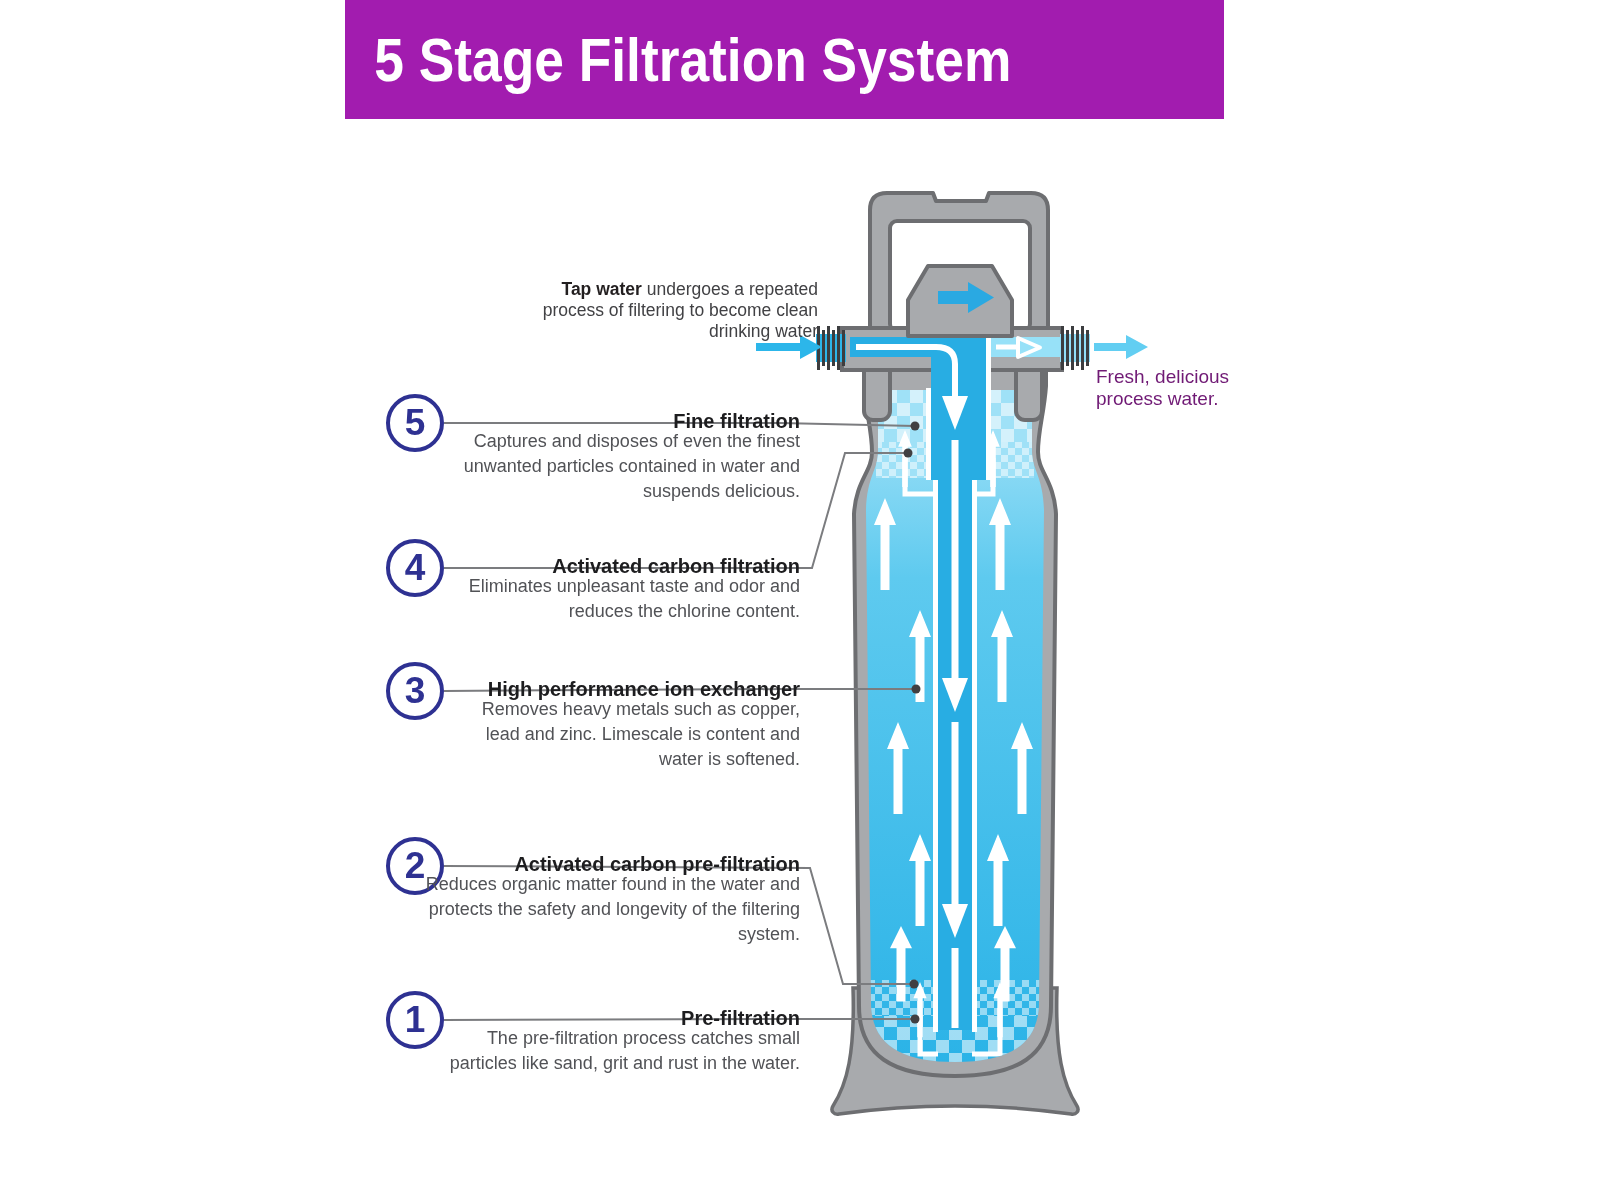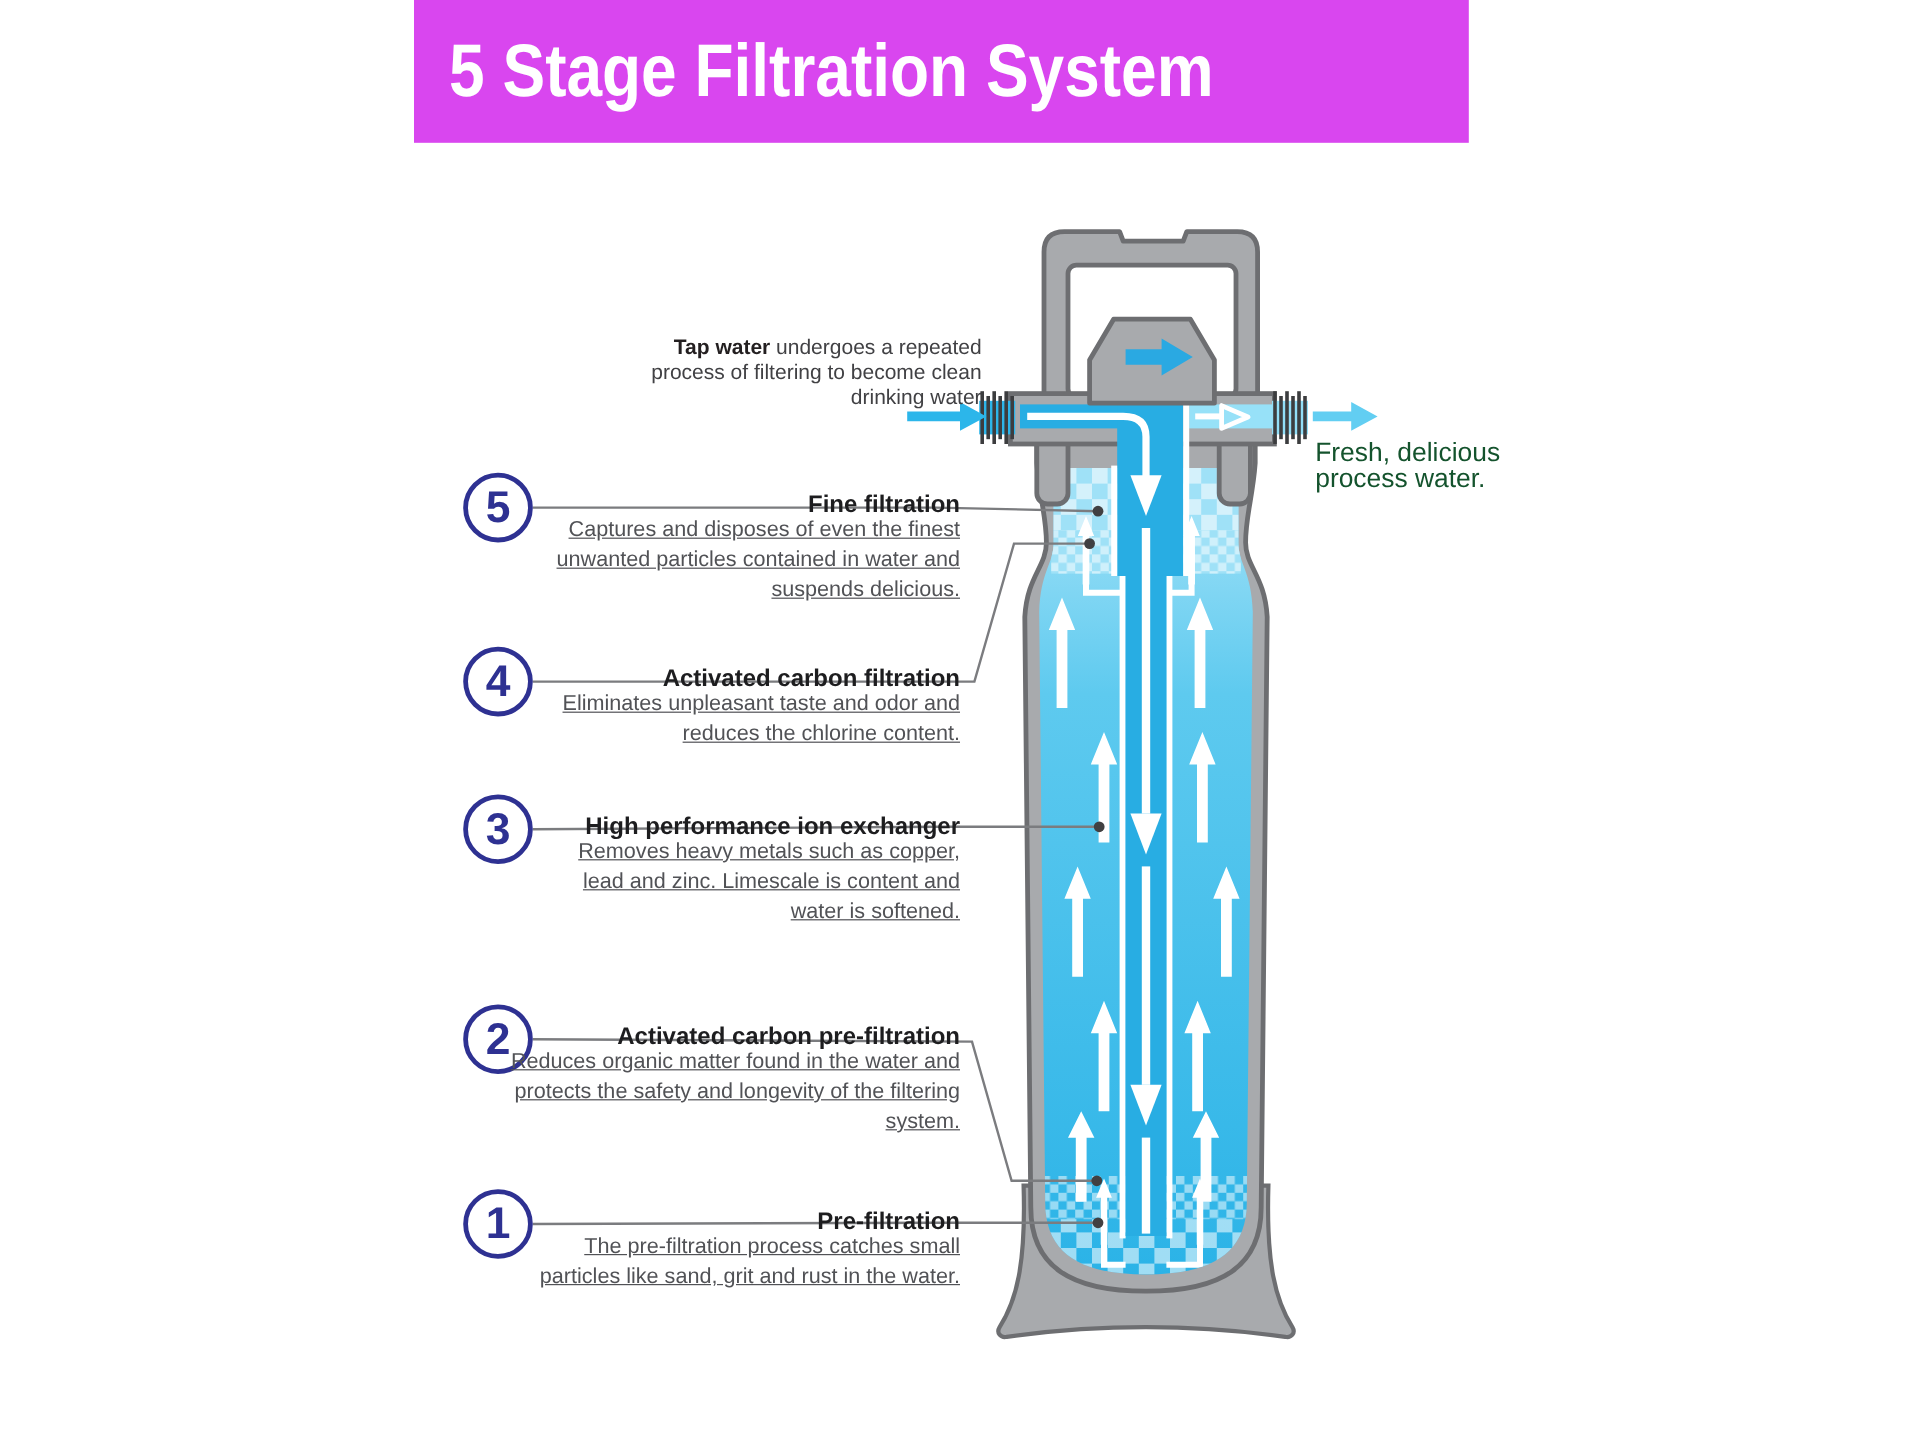--- a/index.html
+++ b/index.html
@@ -3,57 +3,57 @@
 <meta charset="utf-8">
 <style>
   html,body{margin:0;padding:0;background:#ffffff;}
   .canvas{
     position:relative;width:1600px;height:1200px;background:#ffffff;overflow:hidden;
     font-family:"Liberation Sans", sans-serif;
   }
   
   .banner{
     position:absolute;left:345px;top:0;width:879px;height:119px;
-    background:#d946ef;display:flex;align-items:center;
+    background:#a21caf;display:flex;align-items:center;
   }
   .banner-title{
     color:#ffffff;font-weight:bold;font-size:62px;letter-spacing:0px;
     padding-left:34px;white-space:nowrap;
     transform:scaleX(0.86);transform-origin:left center;
   }
   
   svg.illu{position:absolute;left:0;top:0;width:1600px;height:1200px;}
   
   .tap-note{
     position:absolute;left:520px;top:279px;width:298px;text-align:right;
     font-size:17.5px;line-height:21px;color:#414144;
   }
   .tap-note .b{font-weight:bold;color:#231f20;}
   .tap-note span.ln{display:block;}
   .fresh-note{
     position:absolute;left:1096px;top:366px;width:180px;text-align:left;
-    font-size:22px;line-height:22px;color:#14532d;
+    font-size:19px;line-height:22px;color:#701a75;
   }
   .fresh-note span{display:block;}
   
   .stage{position:absolute;left:386px;width:414px;height:120px;}
   .badge{
     position:absolute;left:0;top:0;width:50px;height:50px;border:4px solid #2e3192;
     border-radius:50%;background:#ffffff;display:flex;align-items:center;justify-content:center;
     font-size:37px;font-weight:bold;color:#2e3192;
   }
   .stitle{
     position:absolute;right:0;top:16px;white-space:nowrap;
     font-size:20px;font-weight:bold;color:#1d1d1f;
   }
   .sdesc{
     position:absolute;right:0;top:35px;width:414px;text-align:right;
     font-size:18px;line-height:25px;color:#515256;
   }
-  .sdesc span{display:block;text-decoration:underline;}
+  .sdesc span{display:block;}
 </style>
 </head>
 <body>
 
 <div class="canvas">
 
   <div class="banner">
     <div class="banner-title">5 Stage Filtration System</div>
   </div>
 

